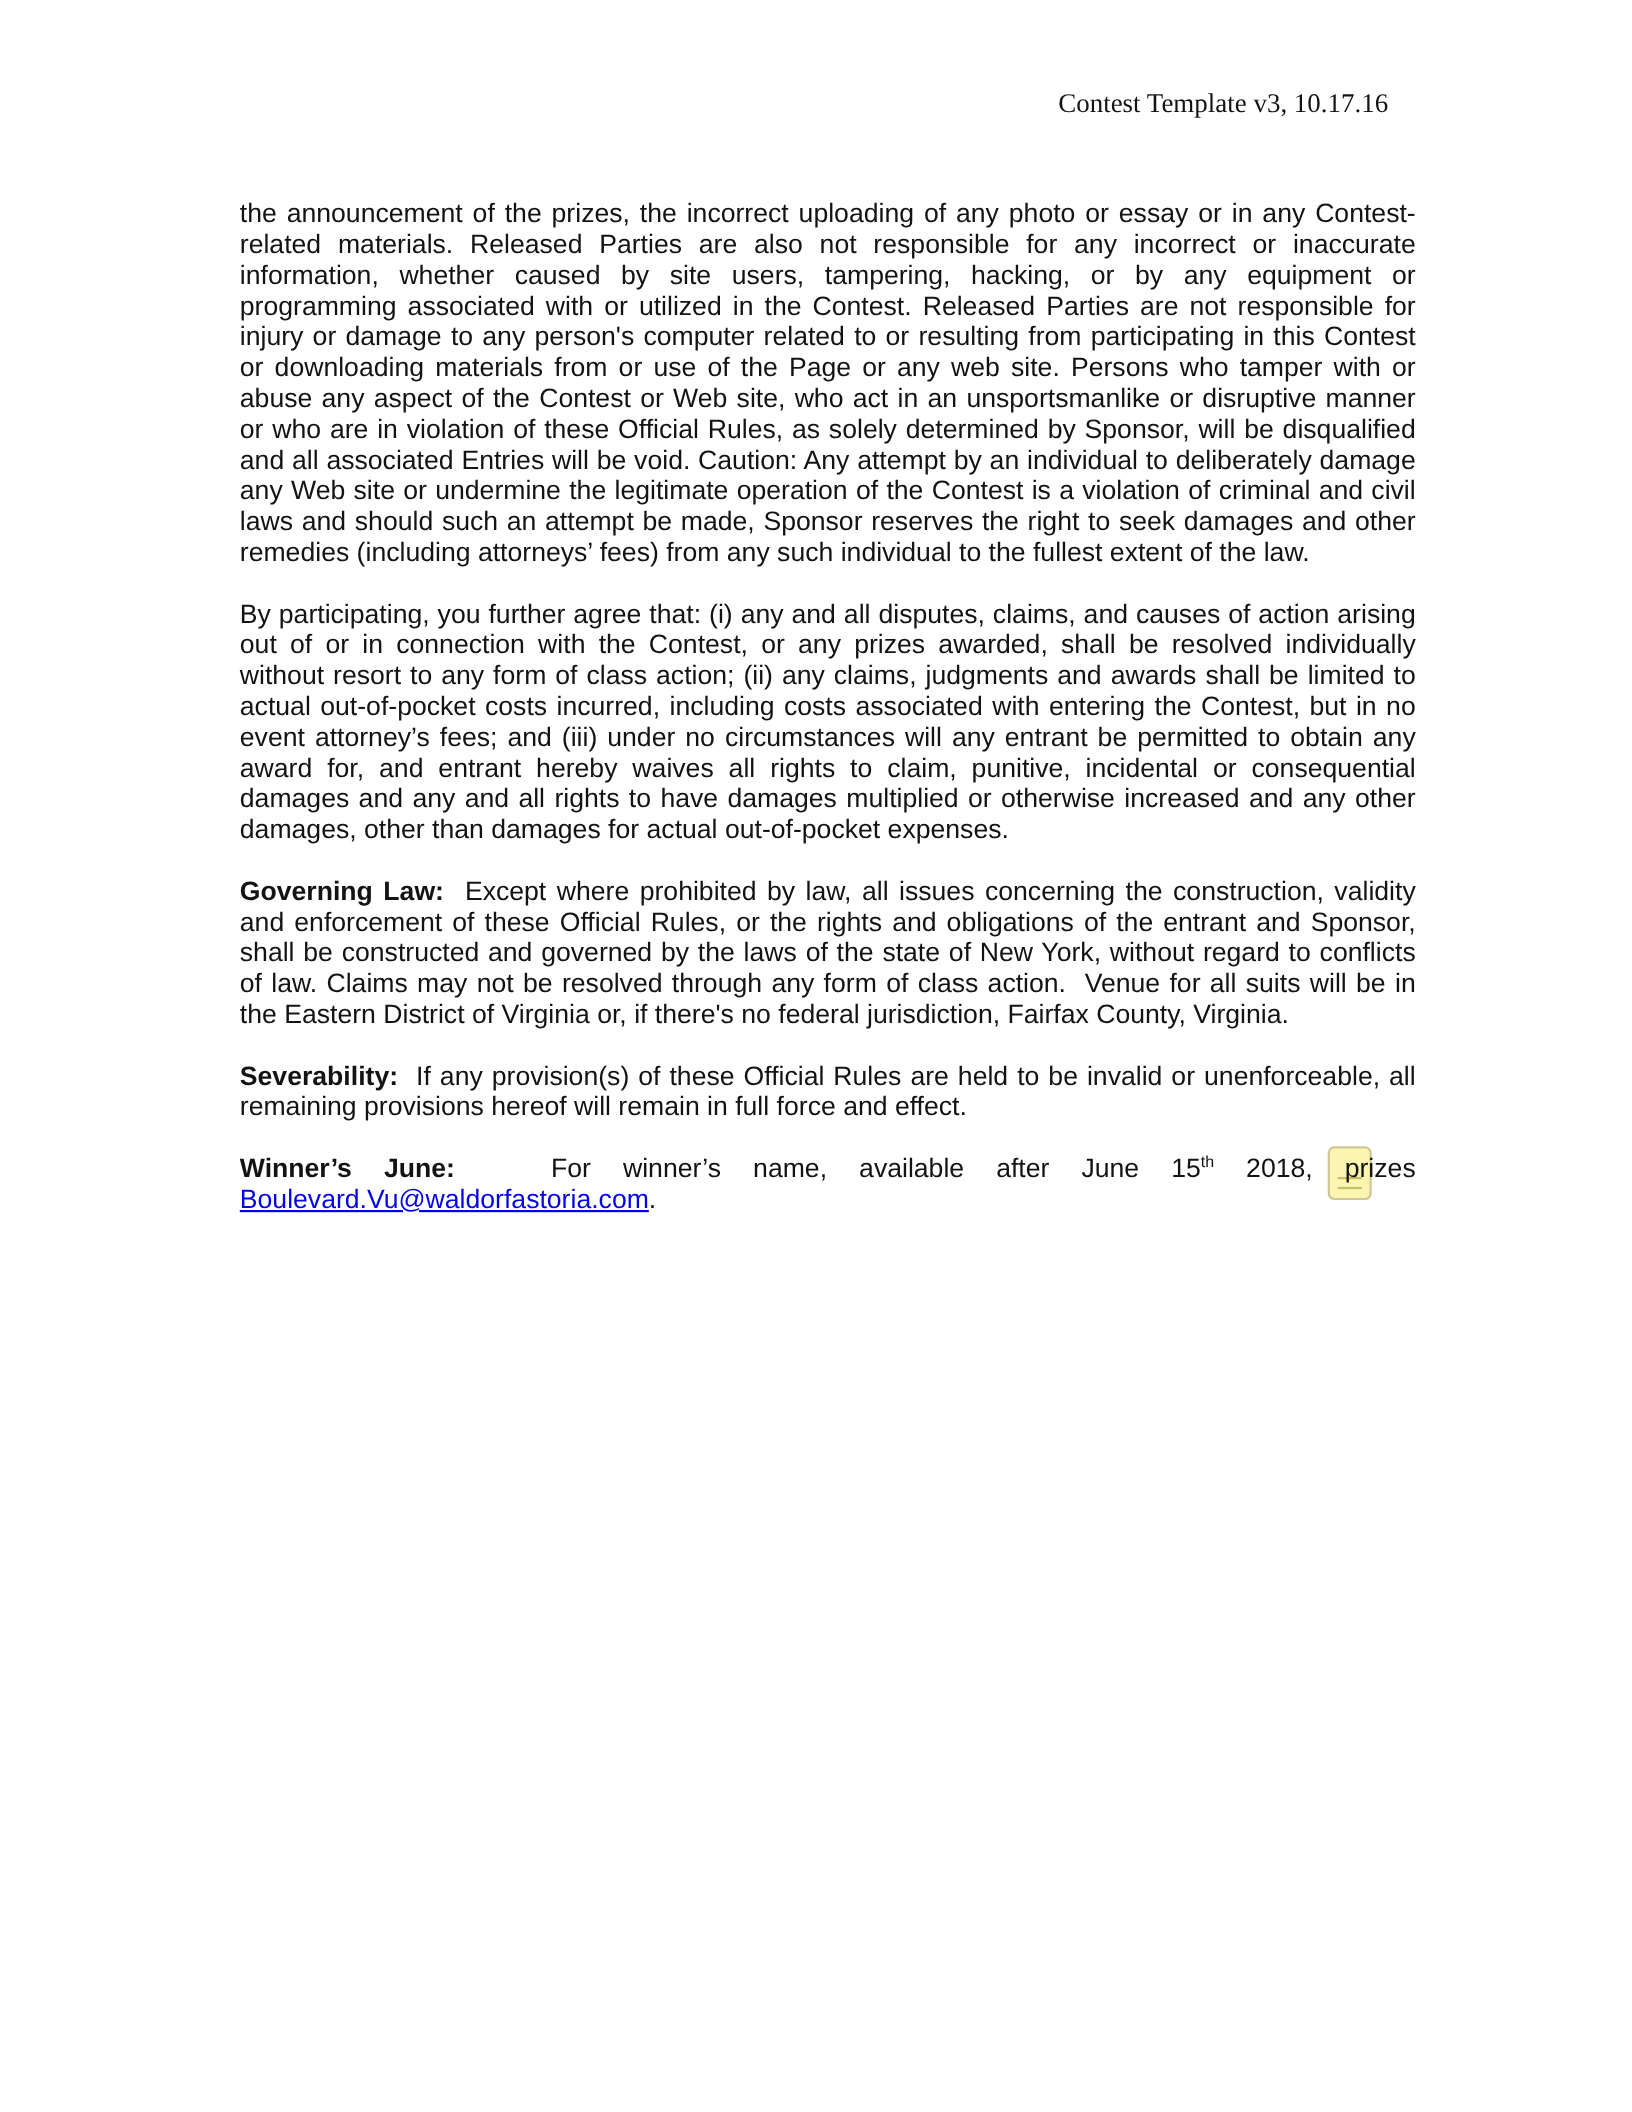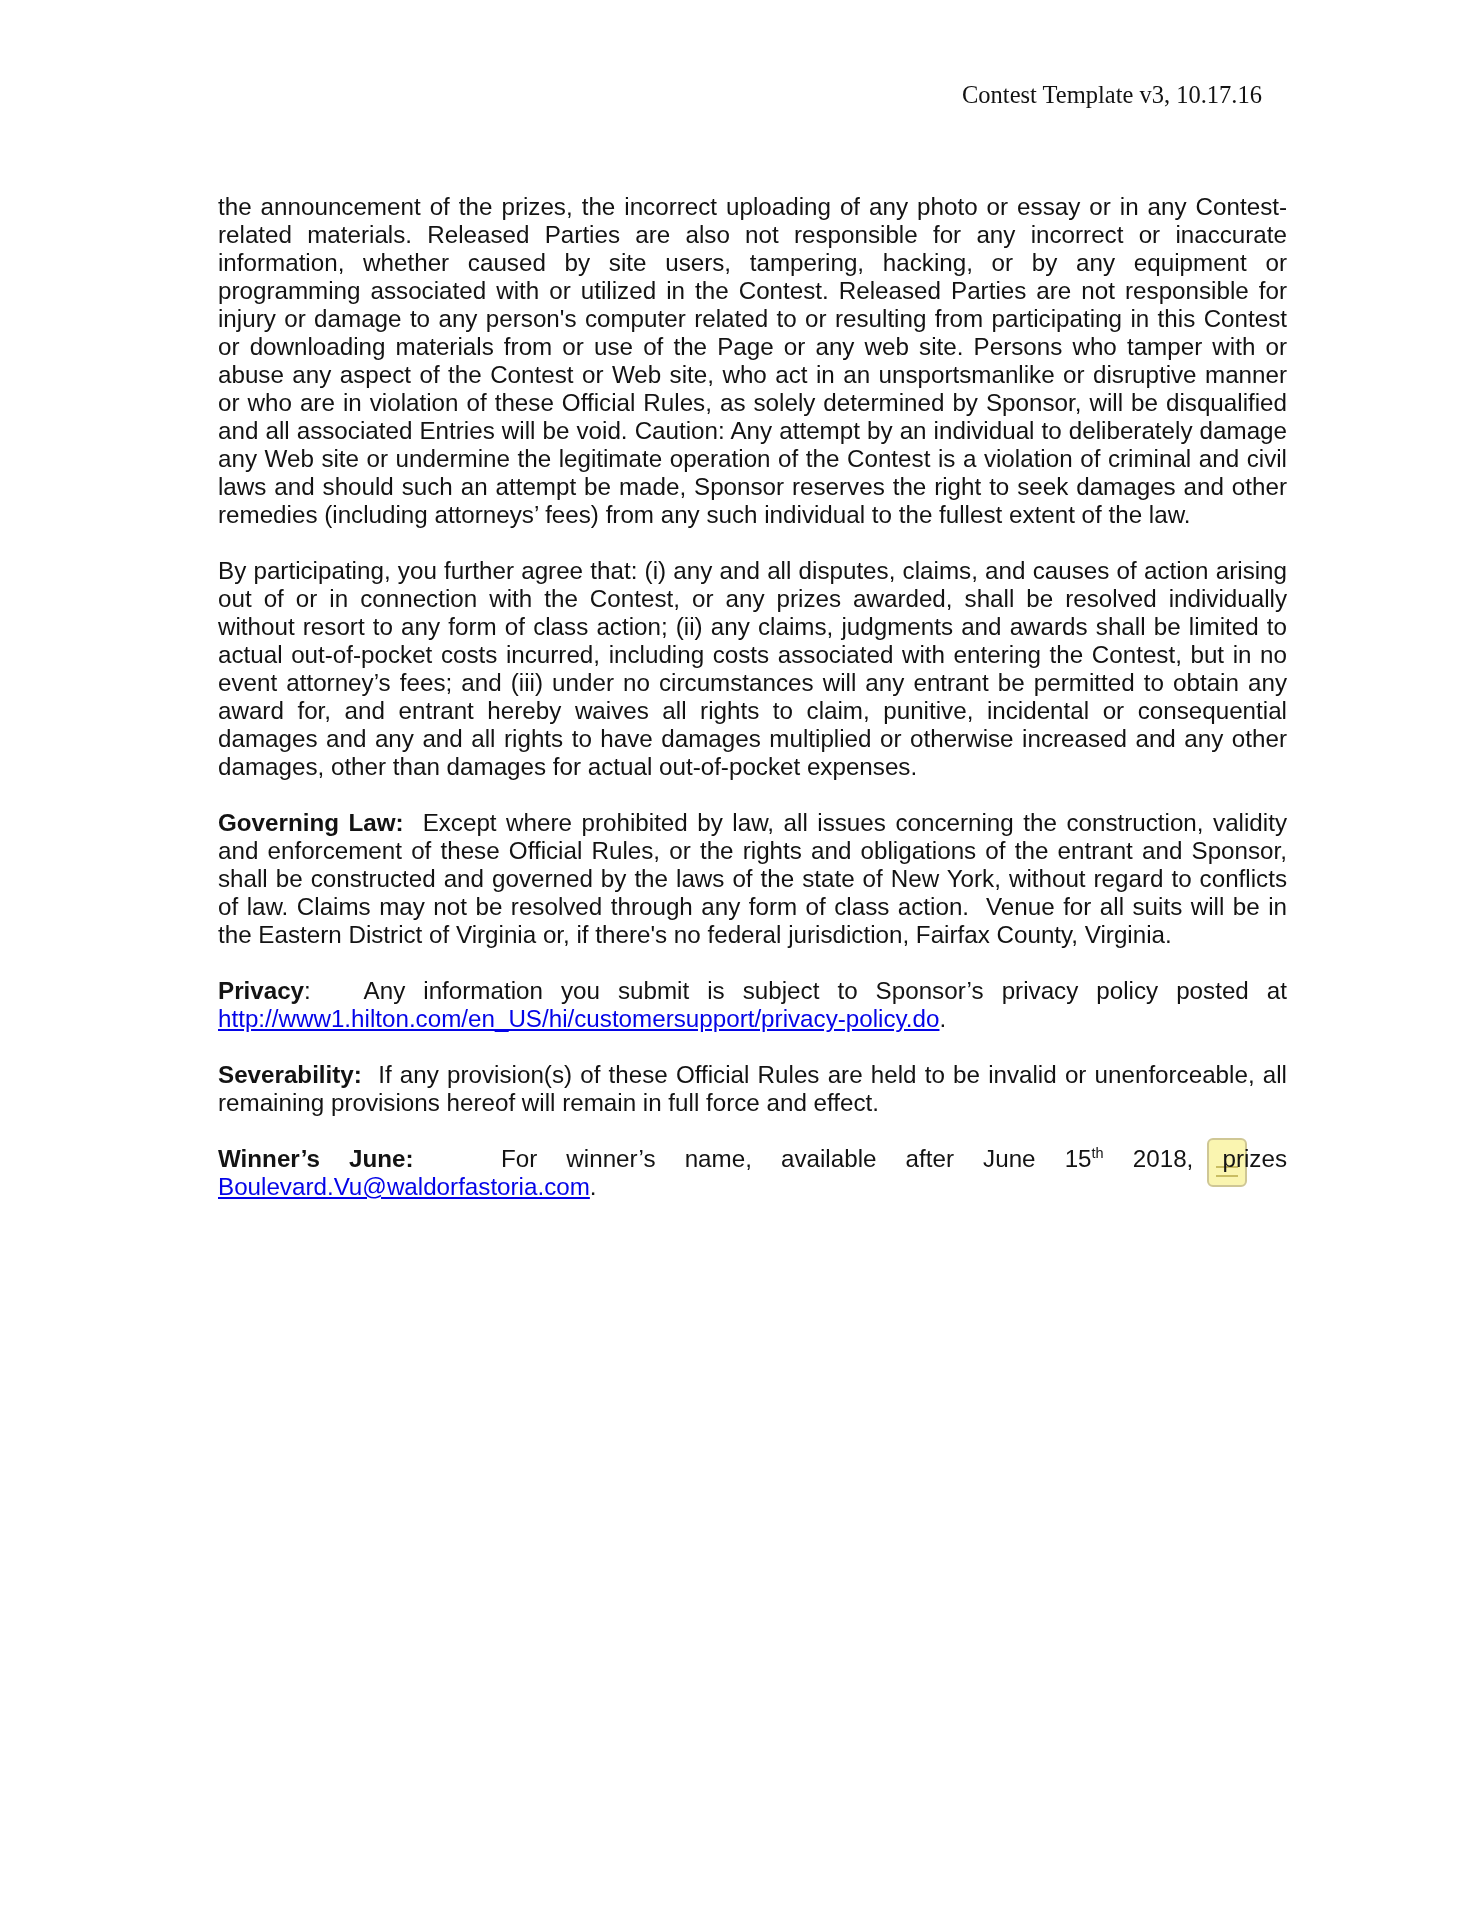--- a/index.html
+++ b/index.html
@@ -29,21 +29,21 @@
     left: 218px;
     top: 177px;
     width: 1069px;
     font-family: "Liberation Sans", sans-serif;
     font-size: 24.2px;
     line-height: 28px;
     color: #131313;
     text-align: justify;
   }
   p.para {
-    margin: 16px 0 28px 0;
+    margin: 4px 0 28px 0;
     padding: 0;
   }
   .seg-bold { font-weight: bold; }
   a.seg-link {
     color: #0404e8;
     text-decoration: underline;
     cursor: pointer;
   }
   sup.seg-sup {
     font-size: 0.6em;
@@ -82,20 +82,19 @@
 </style>
 </head>
 <body>
 
 <div class="page">
   <div class="doc-header">Contest Template v3, 10.17.16</div>
   <div class="doc-body">
       <p class="para"><span class="seg-text">the announcement of the prizes, the incorrect uploading of any photo or essay or in any Contest-related materials. Released Parties are also not responsible for any incorrect or inaccurate information, whether caused by site users, tampering, hacking, or by any equipment or programming associated with or utilized in the Contest. Released Parties are not responsible for injury or damage to any person's computer related to or resulting from participating in this Contest or downloading materials from or use of the Page or any web site. Persons who tamper with or abuse any aspect of the Contest or Web site, who act in an unsportsmanlike or disruptive manner or who are in violation of these Official Rules, as solely determined by Sponsor, will be disqualified and all associated Entries will be void. Caution: Any attempt by an individual to deliberately damage any Web site or undermine the legitimate operation of the Contest is a violation of criminal and civil laws and should such an attempt be made, Sponsor reserves the right to seek damages and other remedies (including attorneys’ fees) from any such individual to the fullest extent of the law.</span></p>
       <p class="para"><span class="seg-text">By participating, you further agree that: (i) any and all disputes, claims, and causes of action arising out of or in connection with the Contest, or any prizes awarded, shall be resolved individually without resort to any form of class action; (ii) any claims, judgments and awards shall be limited to actual out-of-pocket costs incurred, including costs associated with entering the Contest, but in no event attorney’s fees; and (iii) under no circumstances will any entrant be permitted to obtain any award for, and entrant hereby waives all rights to claim, punitive, incidental or consequential damages and any and all rights to have damages multiplied or otherwise increased and any other damages, other than damages for actual out-of-pocket expenses.</span></p>
       <p class="para"><span class="seg-bold">Governing Law:</span><span class="seg-text">&nbsp; Except where prohibited by law, all issues concerning the construction, validity and enforcement of these Official Rules, or the rights and obligations of the entrant and Sponsor, shall be constructed and governed by the laws of the state of New York, without regard to conflicts of law. Claims may not be resolved through any form of class action.&nbsp; Venue for all suits will be in the Eastern District of Virginia or, if there's no federal jurisdiction, Fairfax County, Virginia.</span></p>
-      <p class="para"><span class="seg-bold">Privacy</span><span class="seg-text">:&nbsp;&nbsp; Any information you submit is subject to Sponsor’s privacy policy posted at </span><a class="seg-link">http://www1.hilton.com/en_US/hi/customersupport/privacy-policy.do</a><span class="seg-text">.</span></p>
       <p class="para"><span class="seg-bold">Severability:</span><span class="seg-text">&nbsp; If any provision(s) of these Official Rules are held to be invalid or unenforceable, all remaining provisions hereof will remain in full force and effect.</span></p>
       <p class="para"><span class="seg-bold">Winner’s June:</span><span class="seg-text">&nbsp;&nbsp; For winner’s name, available after June 15</span><sup class="seg-sup">th</sup><span class="seg-text"> 2018, </span><span class="note-anchor"><span class="note-icon">
             <span class="note-line l1"></span>
             <span class="note-line l2"></span>
           </span><span class="note-text">prizes</span></span><span class="seg-text"> </span><a class="seg-link">Boulevard.Vu@waldorfastoria.com</a><span class="seg-text">.</span></p>
     </div>
 </div>
 
 </body></html>

